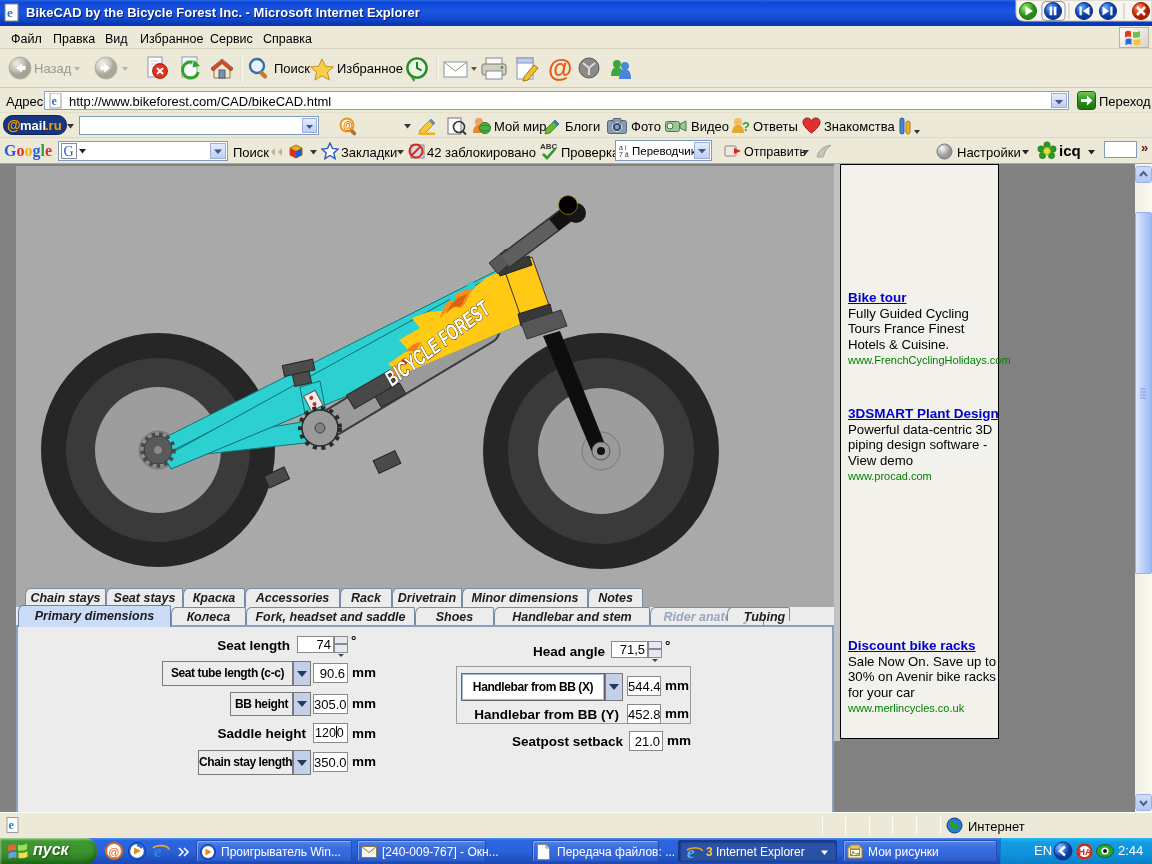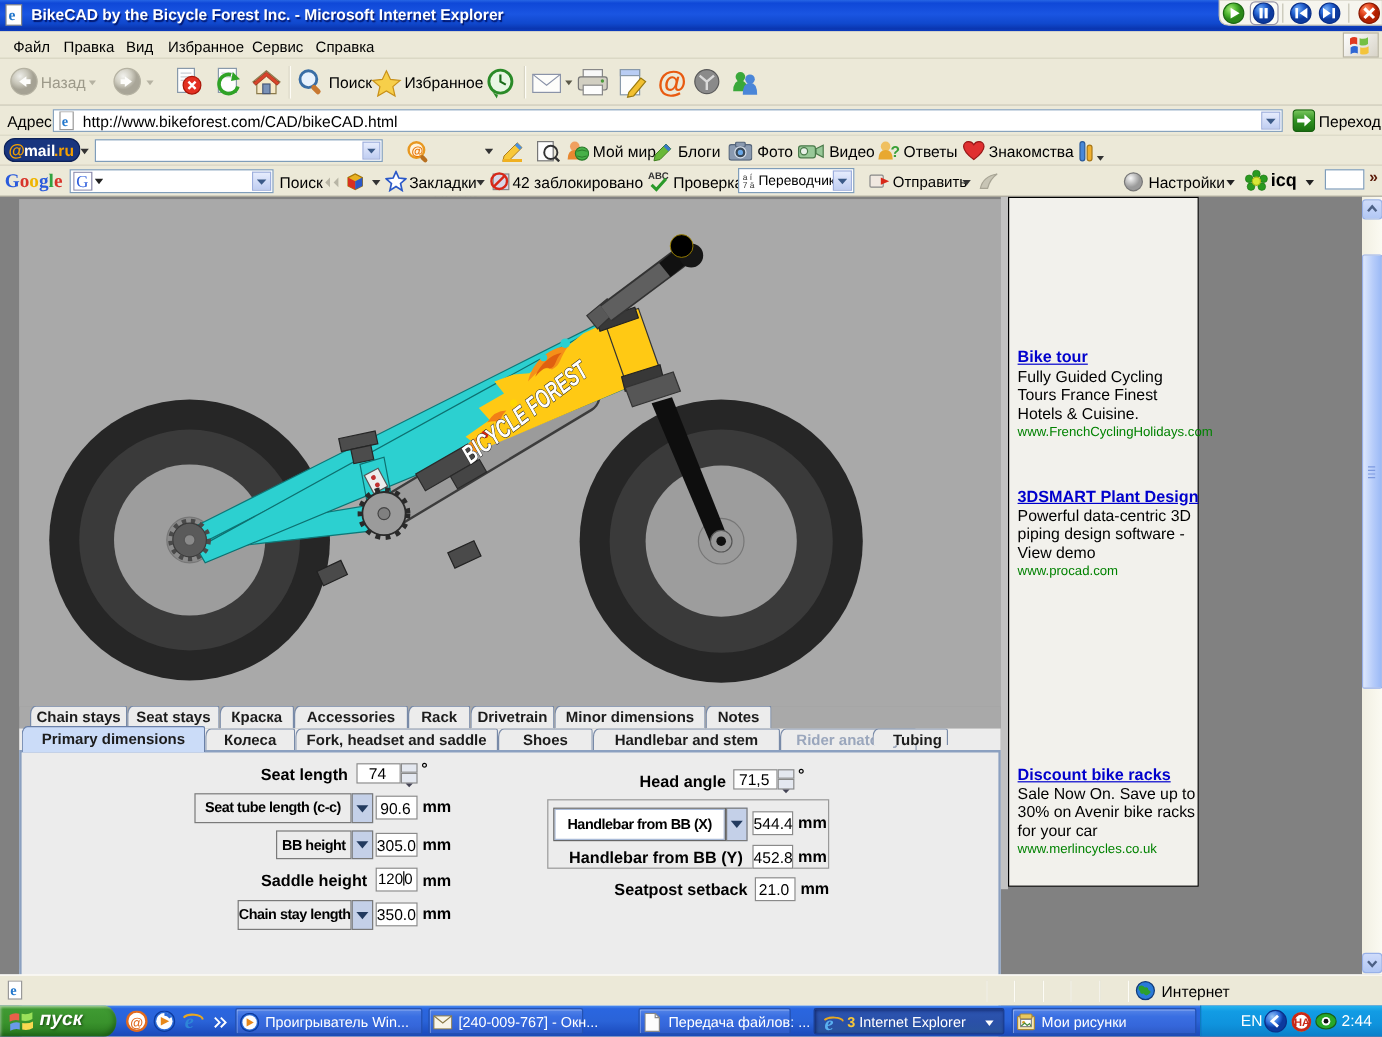--- a/index.html
+++ b/index.html
@@ -28,21 +28,21 @@
 
 #content{left:0;top:164px;width:1152px;height:648px;background:#818181;}
 #canvasarea{left:16px;top:2px;width:818px;height:423px;background:#a9a9a9;}
 #row1strip{left:16px;top:425px;width:818px;height:18px;background:#a9a9a9;}
 #row2strip{left:16px;top:443px;width:818px;height:18px;background:#ececec;}
 
 .tab{position:absolute;background:#ececec;border:1px solid #788aa8;border-bottom:none;border-top-left-radius:5px 7px;border-top-right-radius:2px;font-weight:bold;font-size:12.5px;color:#1c1c1c;text-align:center;}
 
 #formpanel{left:16px;top:461px;width:818px;height:347px;background:#ececec;border-left:2px solid #8ba0c0;border-right:2px solid #8ba0c0;border-bottom:1px solid #8ba0c0;border-top:2px solid #8ba0c0;}
 .flabel{position:absolute;font-weight:bold;font-size:13.5px;color:#000;white-space:nowrap;}
-.finput{position:absolute;background:#fff;border:1px solid #8a8a8a;font-size:13px;color:#000;text-align:center;padding-right:2px;}
+.finput{position:absolute;background:#fff;border:1px solid #8a8a8a;font-size:13px;color:#000;text-align:right;padding-right:2px;}
 .fcombo{position:absolute;background:#ececec;border:1px solid #7a7a7a;font-weight:bold;font-size:12px;letter-spacing:-0.4px;color:#000;white-space:nowrap;overflow:hidden;}
 .fcombobtn{position:absolute;background:#c4d0e8;border:1px solid #7a7a7a;}
 .funit{position:absolute;font-weight:bold;font-size:13.5px;color:#000;}
 
 #ads{left:840px;top:0px;width:159px;height:575px;background:#f2f1ec;border:1px solid #000;}
 .adtitle{color:#0000cc;font-weight:bold;font-size:13.5px;text-decoration:underline;line-height:15.5px;white-space:nowrap;}
 .adbody{color:#000;font-size:13.2px;line-height:15.8px;white-space:nowrap;}
 .adurl{color:#008200;font-size:11px;line-height:14px;white-space:nowrap;}
 .adblock{position:absolute;left:7px;width:148px;}
 
@@ -510,21 +510,21 @@
       <line x1="489" y1="95" x2="556" y2="45" stroke="#5f5f5f" stroke-width="14"></line>
       <line x1="538" y1="59" x2="554" y2="46" stroke="#111" stroke-width="15"></line>
 
       <circle cx="560" cy="47" r="10" fill="#161616"></circle>
       <circle cx="552" cy="39" r="9.5" fill="#000" stroke="#ad8f00" stroke-width="0.7"></circle>
     </svg>
     </div>
     <div class="abs" style="left:16px;top:644px;width:818px;height:4px;background:#eeede5;"></div>
       <div class="abs" id="row1strip"></div>
       <div class="abs" id="row2strip"></div>
-    <div class="abs" id="tabsarea" style="left:0;top:0;width:1152px;height:648px;">
+    <div class="abs" id="tabsarea" style="left:0;top:0;width:1152px;height:648px;font-style:italic;">
       <div class="tab" style="left:25px;top:424px;width:81px;height:19px;line-height:19px;">Chain stays</div>
       <div class="tab" style="left:106px;top:424px;width:77px;height:19px;line-height:19px;">Seat stays</div>
       <div class="tab" style="left:183px;top:424px;width:62px;height:19px;line-height:19px;">Краска</div>
       <div class="tab" style="left:245px;top:424px;width:95px;height:19px;line-height:19px;">Accessories</div>
       <div class="tab" style="left:340px;top:424px;width:52px;height:19px;line-height:19px;">Rack</div>
       <div class="tab" style="left:392px;top:424px;width:70px;height:19px;line-height:19px;">Drivetrain</div>
       <div class="tab" style="left:462px;top:424px;width:126px;height:19px;line-height:19px;">Minor dimensions</div>
       <div class="tab" style="left:588px;top:424px;width:55px;height:19px;line-height:19px;">Notes</div>
       <div class="tab" style="left:18px;top:441px;width:153px;height:22px;line-height:20px;background:#cbdcf8;border-color:#6a80a8;border-bottom:none;z-index:3;">Primary dimensions</div>
       <div class="tab" style="left:171px;top:443px;width:75px;height:18px;line-height:18px;">Колеса</div>

